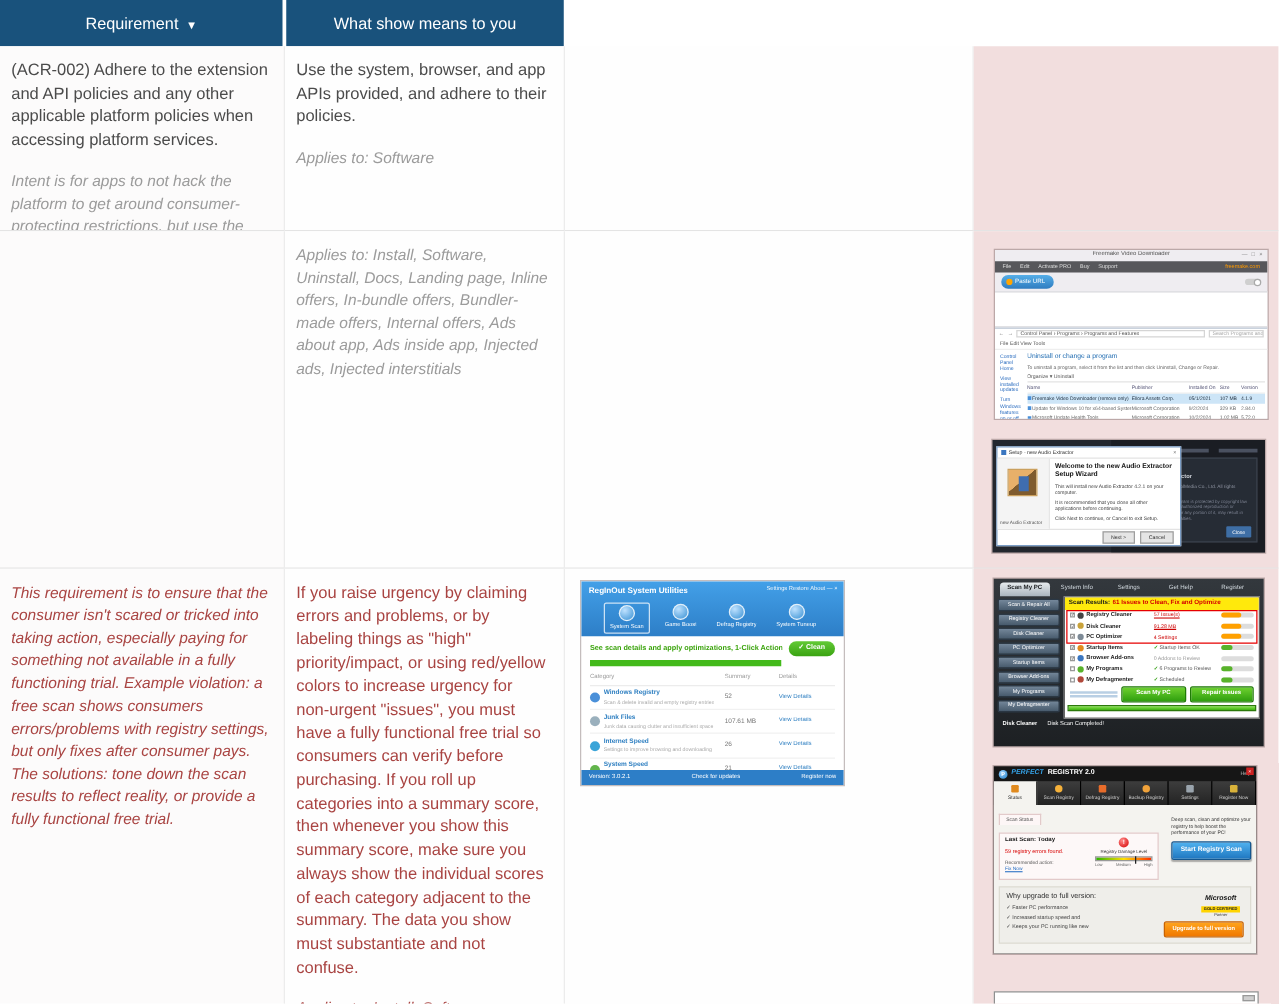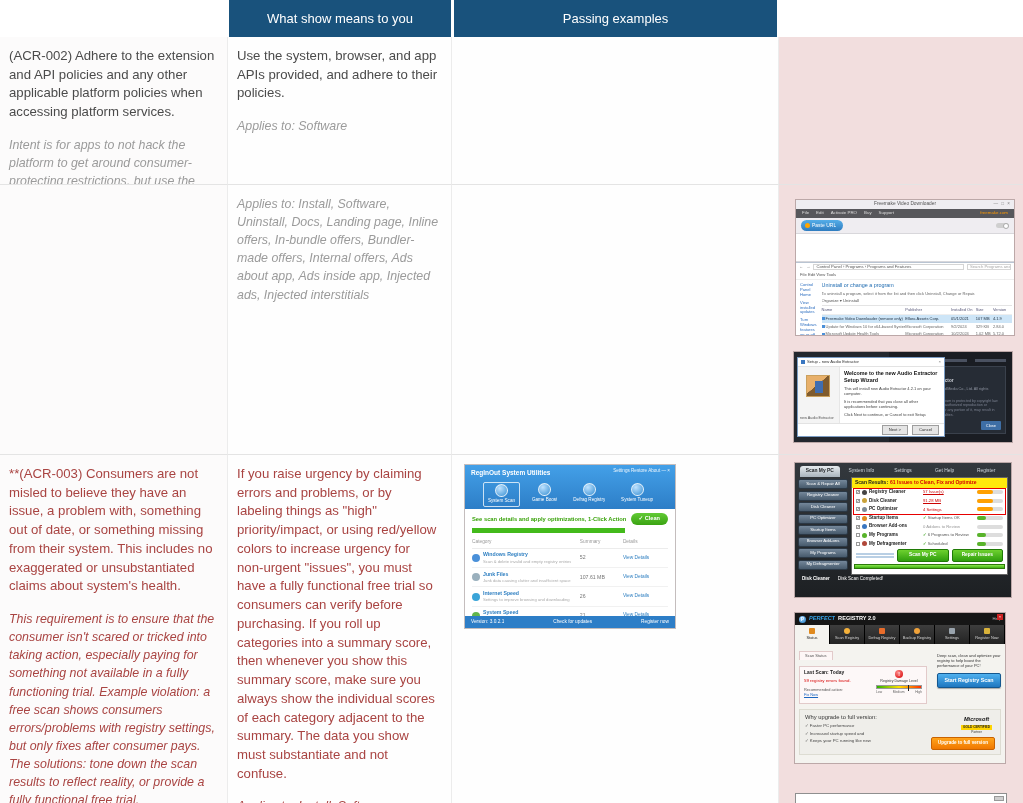--- a/index.html
+++ b/index.html
@@ -203,25 +203,26 @@
 
   
   .sl{left:16px;top:338px;width:210px;height:14px;border:1px solid #8f8f8f;background:#fff;box-shadow:none;}
   .sl i{position:absolute;right:2px;top:2px;width:10px;height:5px;background:#cfcfcf;border:.5px solid #999;display:block;}
 </style>
 </head>
 <body>
 
 <div class="page">
 
+  <div class="th th1">
+    <span>Requirement</span>
+    <span class="sort">▼</span>
+  </div>
   <div class="th th2">
     <span>What show means to you</span>
-  </div>
-  <div class="th th3">
-    <span>Passing examples</span>
   </div>
 
   <div class="cell c1 r1">
     <p>(ACR-002) Adhere to the extension and API policies and any other applicable platform policies when accessing platform services.</p>
     <p class="note">Intent is for apps to not hack the platform to get around consumer-protecting restrictions, but use the interfaces as intended.</p>
   </div>
   <div class="cell c2 r1 plain">
     <p>Use the system, browser, and app APIs provided, and adhere to their policies.</p>
     <p class="note">Applies to: Software</p>
   </div>
@@ -362,21 +363,20 @@
         </div>
         <div class="wz-ft">
           <span>Next &gt;</span>
           <span>Cancel</span>
         </div>
       </div>
     </div>
   </div>
 
   <div class="cell c1 r3 red">
-    <p>**(ACR-003) Consumers are not misled to believe they have an issue, a problem with, something out of date, or something missing from their system. This includes no exaggerated or unsubstantiated claims about system's health.</p>
     <p class="note">This requirement is to ensure that the consumer isn't scared or tricked into taking action, especially paying for something not available in a fully functioning trial. Example violation: a free scan shows consumers errors/problems with registry settings, but only fixes after consumer pays. The solutions: tone down the scan results to reflect reality, or provide a fully functional free trial.</p>
   </div>
   <div class="cell c2 r3 plain red">
     <p>If you raise urgency by claiming errors and problems, or by labeling things as "high" priority/impact, or using red/yellow colors to increase urgency for non-urgent "issues", you must have a fully functional free trial so consumers can verify before purchasing. If you roll up categories into a summary score, then whenever you show this summary score, make sure you always show the individual scores of each category adjacent to the summary. The data you show must substantiate and not confuse.</p>
     <p class="note">Applies to: Install, Software, Uninstall, Docs, Landing page, Inline offers, In-bundle offers, Bundler-made offers, Internal offers, Ads about app, Ads inside app, Injected ads, Injected interstitials</p>
   </div>
   <div class="cell c3 r3 plain">
 
     <div class="shot tu">
       <div class="tu-head">

